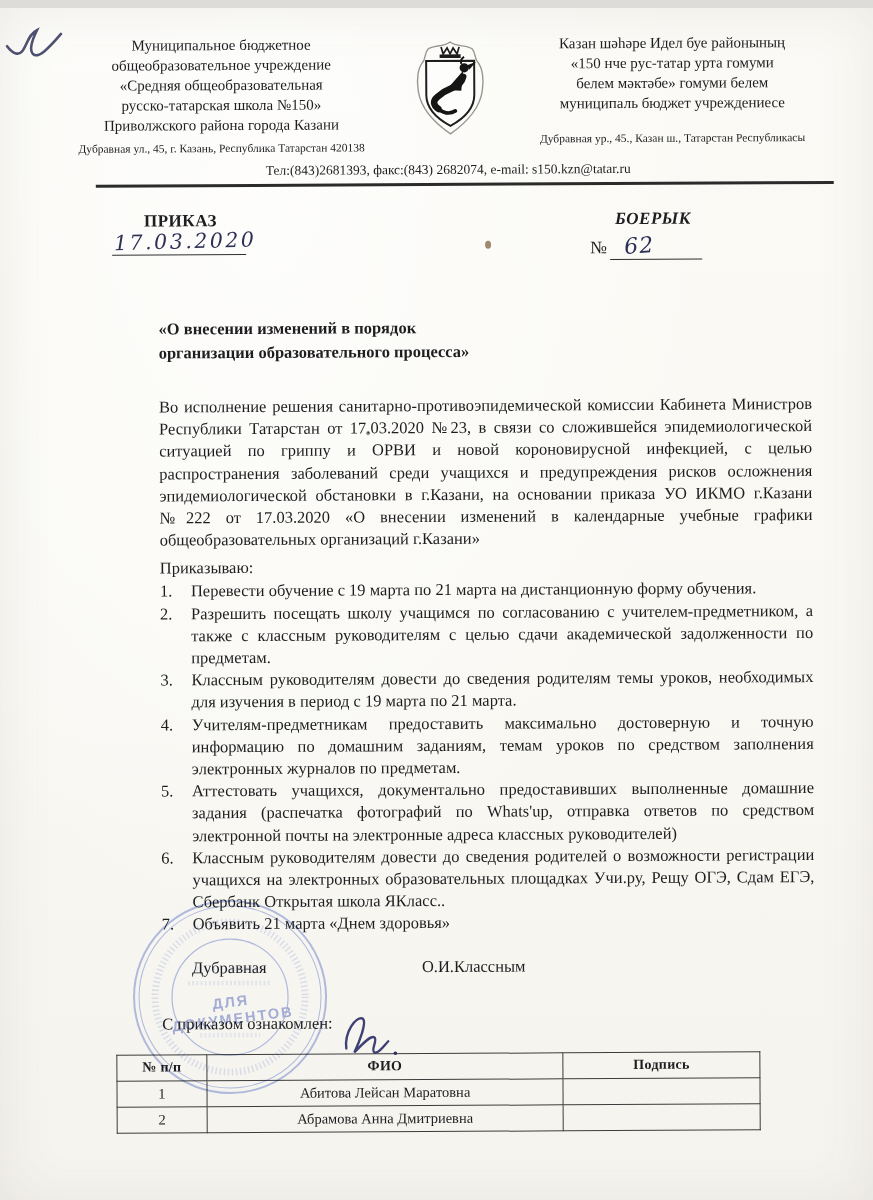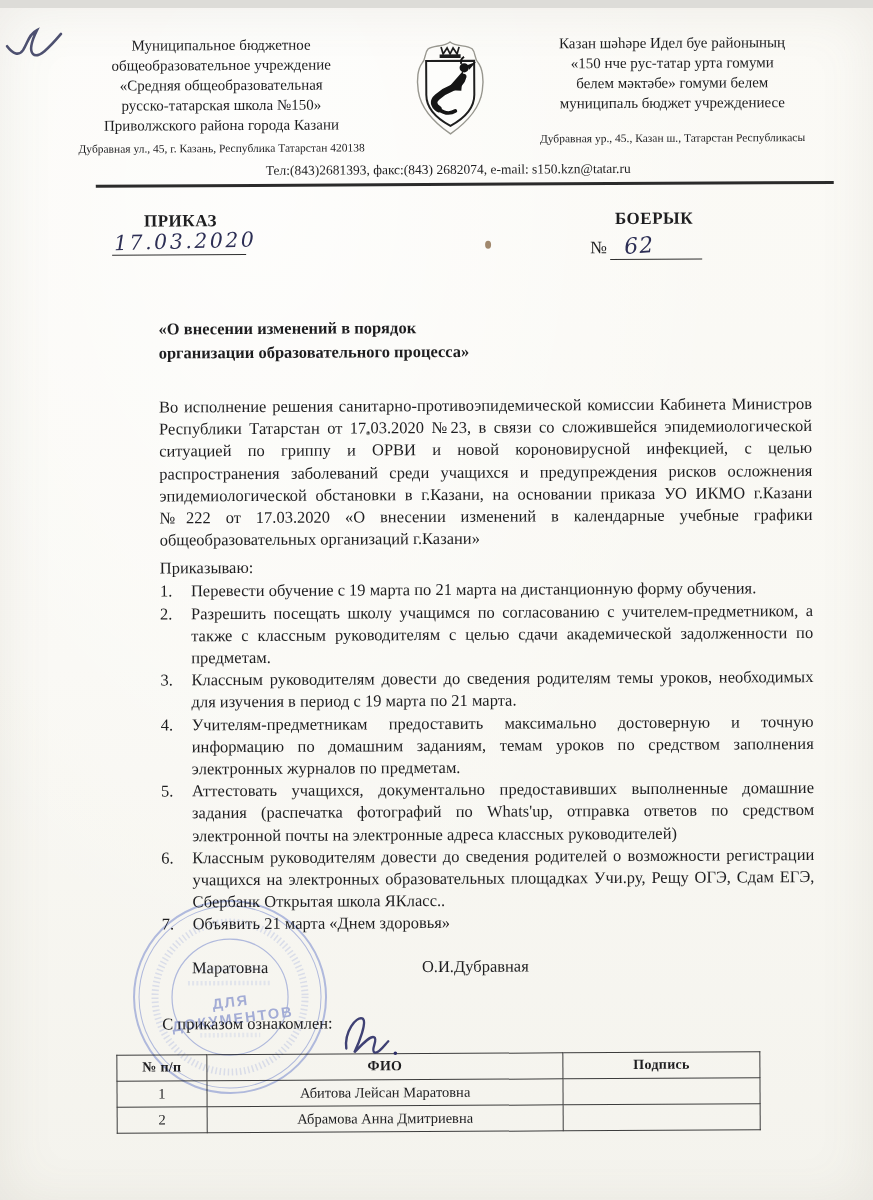--- a/index.html
+++ b/index.html
@@ -20,21 +20,21 @@
   .org-addr { font-size:11.5px; margin-top:7px; }
   .org-right .org-addr { margin-top:19px; }
   .emblem { width:78px; margin:4px auto 0; flex:none; }
 
   .contact { text-align:center; padding-left:28px; margin-top:9px; font-size:13.5px; }
   .rule { margin:5px 0 0 98px; width:738px; height:3px; background:#2b2b2b; }
 
   .order-block { position:relative; height:78px; margin-top:18px; }
   .order-label { position:absolute; font-weight:bold; font-size:17px; letter-spacing:.5px; }
   .order-ru { left:146px; top:6px; }
-  .order-tt { left:617px; top:6px; }
+  .order-tt { left:617px; top:6px;font-style:italic; }
   .hand { font-family:"DejaVu Serif",serif; font-style:italic; color:#2d2f55; }
   .date-slot { position:absolute; left:114px; top:24px; width:134px; border-bottom:1.6px solid #2e2e2e; padding:0 0 1px 2px; }
   .date-slot .hand { display:inline-block; font-size:20.5px; letter-spacing:2.5px; transform:rotate(-1.2deg); }
   .num-slot { position:absolute; left:592px; top:30px; font-size:17.5px; }
   .num-line { display:inline-block; width:92px; border-bottom:1.6px solid #2e2e2e; margin-left:3px; padding-bottom:1px; }
   .num-line .hand { display:inline-block; font-size:22px; letter-spacing:1px; margin-left:14px; transform:rotate(-4deg); }
 
   .doc-title { margin:34px 0 0 160px; font-weight:bold; font-size:16.5px; line-height:23.5px; white-space:pre-line; }
   .body-par { margin:32px 60px 0 160px; text-align:justify; font-size:16.5px; line-height:22.2px; }
   .resolve { margin:7px 0 0 160px; font-size:16.5px; }
@@ -141,22 +141,22 @@
           <span class="li-num">6.</span>
           <span class="li-text">Классным руководителям довести до сведения родителей о возможности регистрации учащихся на электронных образовательных площадках Учи.ру, Рещу ОГЭ, Сдам ЕГЭ, Сбербанк Открытая школа ЯКласс..</span>
         </li>
       <li>
           <span class="li-num">7.</span>
           <span class="li-text">Объявить  21 марта «Днем здоровья»</span>
         </li>
     </ol>
 
     <div class="sig-row">
-      <span class="sig-pos">Маратовна</span>
-      <span class="sig-name">О.И.Дубравная</span>
+      <span class="sig-pos">Дубравная</span>
+      <span class="sig-name">О.И.Классным</span>
     </div>
 
     <div class="ack">С приказом ознакомлен:</div>
 
     <table class="ack-table">
       <colgroup>
           <col style="width:90px">
           <col style="width:357px">
           <col style="width:197px">
         </colgroup>

